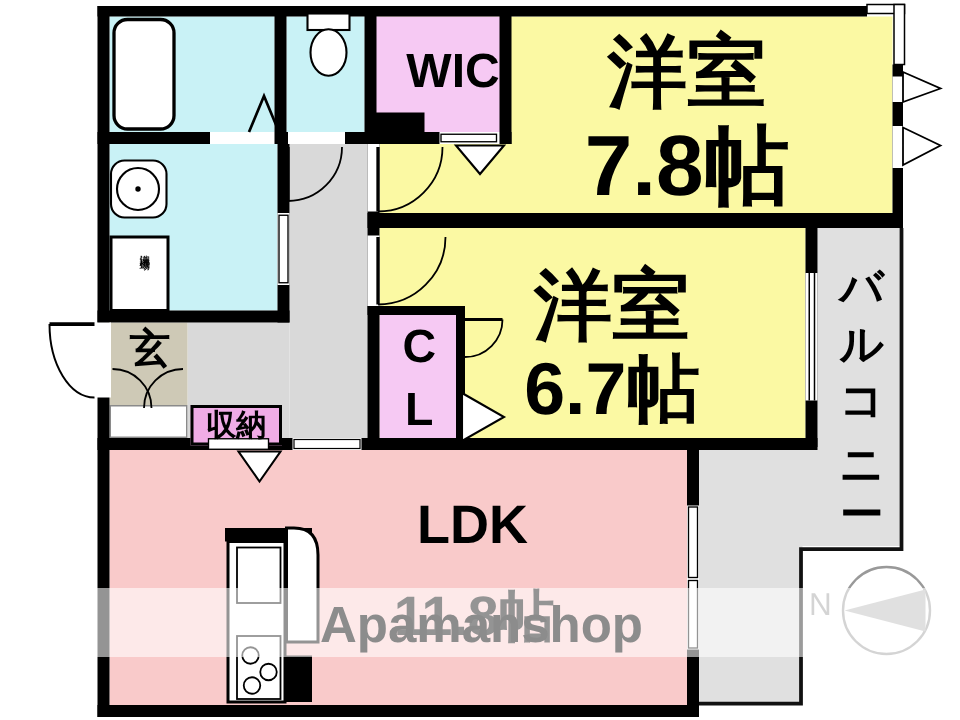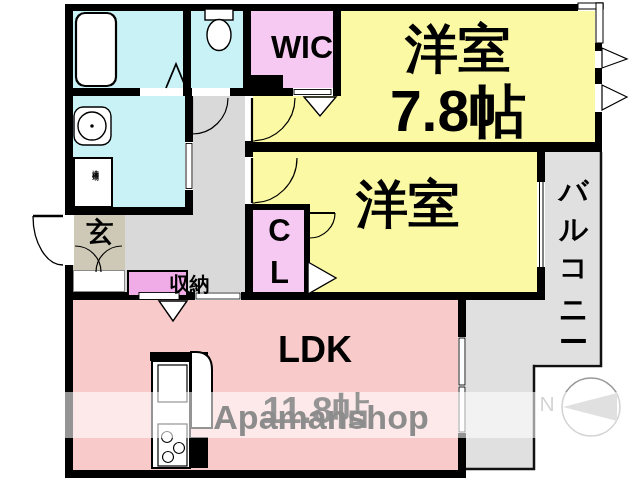--- a/index.html
+++ b/index.html
@@ -145,28 +145,29 @@
     <path d="M191 428 L191 352 L196 352 Q212 352 212 370 L212 428 Z" fill="#fff" stroke="#000" stroke-width="2"></path>
 
     <circle cx="591" cy="407" r="29" fill="#fff" stroke="#999" stroke-width="1.6"></circle>
     <polygon points="563,407 617,393 617,421" fill="#b5b5b5"></polygon>
   </svg>
 
   <div class="lbl" style="left:350px;top:22px;width:216px;font-size:53px;">洋室</div>
   <div class="lbl" style="left:350px;top:83px;width:216px;font-size:57px;">7.8帖</div>
 
   <div class="lbl" style="left:300px;top:178px;width:216px;font-size:52px;">洋室</div>
+  <div class="lbl" style="left:300px;top:236px;width:216px;font-size:49px;">6.7帖</div>
 
   <div class="lbl" style="left:252px;top:31px;width:100px;font-size:32px;">WIC</div>
 
   <div class="lbl vert" style="left:261px;top:213px;width:34px;font-size:31px;letter-spacing:7px;">CL</div>
 
   <div class="lbl" style="left:80px;top:219px;width:40px;font-size:27px;">玄</div>
 
-  <div class="lbl" style="left:127px;top:274px;width:61px;font-size:20px;z-index:45;margin-left:32px;">収納</div>
+  <div class="lbl" style="left:127px;top:274px;width:61px;font-size:20px;z-index:45;">収納</div>
 
   <div class="lbl" style="left:215px;top:332px;width:200px;font-size:36px;">LDK</div>
   <div class="lbl" style="left:216px;top:392px;width:200px;font-size:37px;">11.8帖</div>
 
   <div class="lbl vert" style="left:554px;top:158px;width:34px;font-size:29px;letter-spacing:9px;font-weight:600;">バルコニー</div>
 
   <div class="lbl vert" style="left:87px;top:164px;width:12px;font-size:7px;letter-spacing:1px;font-weight:400;z-index:35;">洗濯機置場</div>
 
   <div class="lbl north" style="left:536px;top:393px;width:22px;font-size:21px;">N</div>
 

